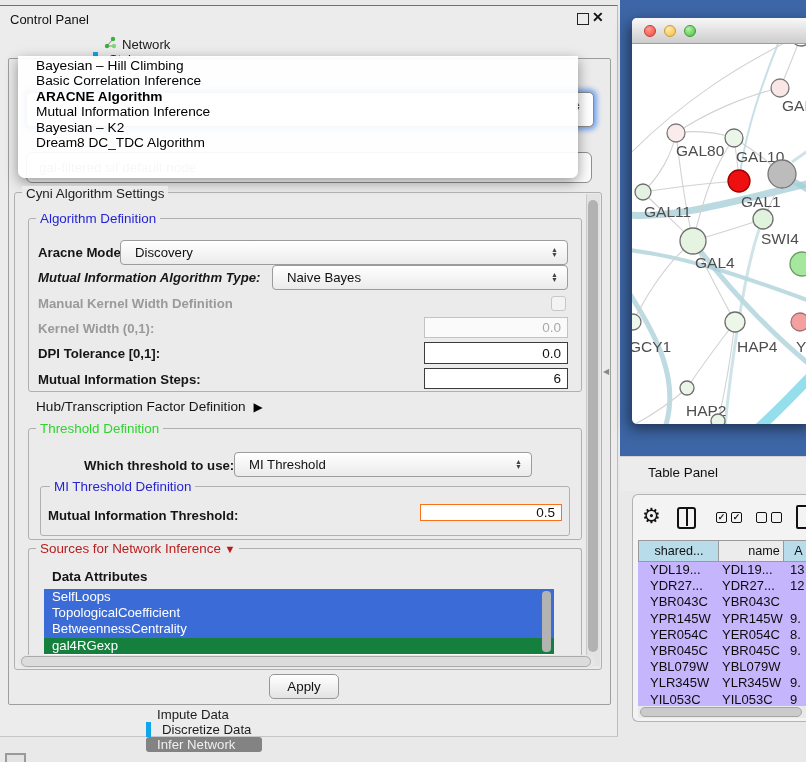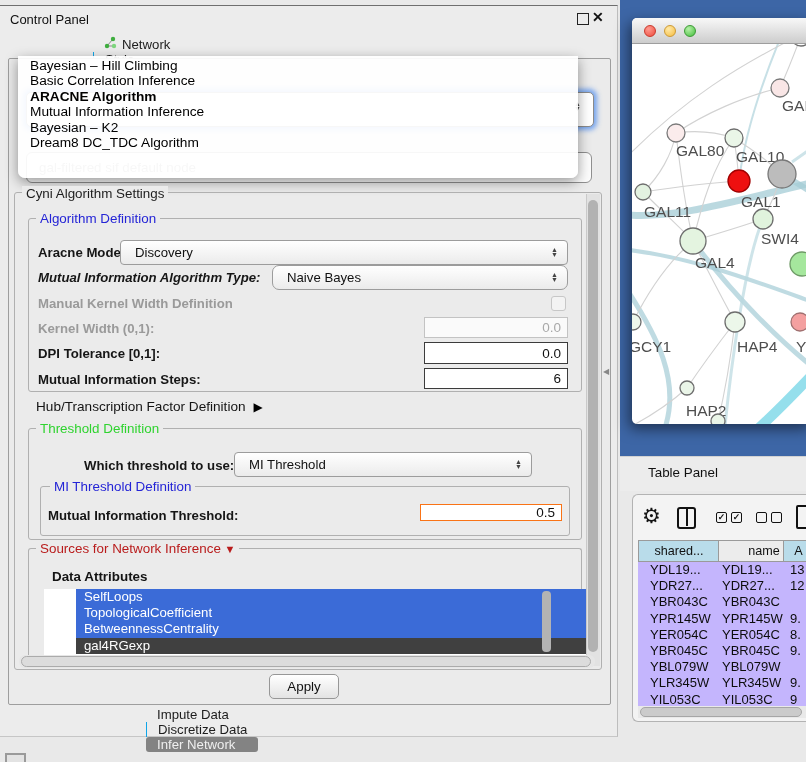--- a/index.html
+++ b/index.html
@@ -7,42 +7,42 @@
   .abs{position:absolute;}
 
   
   #control-window{left:0;top:5px;width:617px;height:730px;background:#ececec;
     border-top:1px solid #6f6f6f;border-right:1px solid #bdbdbd;border-bottom:1px solid #c6c6c6;}
   #cp-titlebar{left:0;top:6px;width:617px;height:26px;}
   #cp-title{left:10px;top:12px;font-size:13px;color:#111;}
   #cp-float{left:577px;top:13px;width:10px;height:10px;border:1.6px solid #222;background:transparent;}
   #cp-close{left:592px;top:9px;font-size:14px;font-weight:bold;color:#111;}
   .tab{display:flex;align-items:center;padding:0 11px;font-size:13.2px;color:#1c1c1c;white-space:nowrap;}
-  .tab + .tab{border-left:1px solid #0ea5e9;}
+  .tab + .tab{border-left:5px solid #0ea5e9;}
   .tab.selected{background:#838383;color:#efefef;border-radius:3px;border-left:none;margin:0;}
   .tab.after-sel{border-left:none;}
   #top-tabbar{left:93px;top:36px;}
   #bottom-tabbar{left:146px;top:707px;}
   .net-ico{margin-right:5px;}
 
   
   #main-panel{left:8px;top:58px;width:601px;height:645px;background:#ebebeb;
     border:1px solid #9e9e9e;border-radius:2px;}
 
   
   #bg-combo-top{left:26px;top:92px;width:566px;height:33px;background:#fff;border:1px solid #8a8a8a;
     border-radius:5px;box-shadow:0 0 5px 2.5px rgba(96,152,238,0.85);}
   #bg-combo-bottom{left:26px;top:152px;width:566px;height:31px;background:#fcfcfc;border:1px solid #909090;
     border-radius:6px;font-size:13.4px;color:#8e8e8e;line-height:30px;padding-left:12px;box-sizing:border-box;}
 
   
   #algo-popup{left:18px;top:56px;width:560px;height:122px;background:rgba(255,255,255,0.93);
     border-radius:0 0 7px 7px;box-shadow:0 4px 13px rgba(0,0,0,0.4);padding-top:2px;box-sizing:border-box;}
   #algo-placeholder{text-align:center;color:#b9b9b9;font-size:14.5px;height:16px;}
-  .algo-item{font-size:13.7px;color:#000;line-height:15.4px;padding-left:12px;white-space:nowrap;}
+  .algo-item{font-size:13.7px;color:#000;line-height:15.4px;padding-left:18px;white-space:nowrap;}
   .algo-item.bold{font-weight:bold;}
 
   
   .group{border:1px solid #b0b0b0;border-radius:3px;background:transparent;}
   .group-label{position:absolute;background:#ebebeb;padding:0 4px;font-size:13.4px;white-space:nowrap;}
 
   #settings-group{left:14px;top:192px;width:586px;height:476px;}
   #settings-label{left:22px;top:186px;color:#1d1d1d;}
 
   #vscroll-track{left:586px;top:194px;width:13px;height:472px;background:#e2e2e2;border-left:1px solid #c9c9c9;}
@@ -72,21 +72,21 @@
 
   #thresh-group{left:28px;top:428px;width:552px;height:110px;}
   #thresh-label{left:36px;top:421px;color:#2fd32f;}
   #mithr-group{left:40px;top:486px;width:528px;height:48px;}
   #mithr-label{left:50px;top:479px;color:#2424d6;}
 
   #sources-group{left:28px;top:548px;width:552px;height:112px;border-bottom:none;border-radius:3px 3px 0 0;}
   #sources-label{left:36px;top:541px;color:#b91c1c;}
   #sources-caret{font-size:11px;}
   #dataattr-label{left:52px;top:569px;font-size:13.4px;font-weight:bold;color:#141414;}
-  #attr-list{left:44px;top:589px;width:510px;height:66px;background:#fff;overflow:hidden;padding-left:32px;}
+  #attr-list{left:44px;top:589px;width:510px;height:66px;background:#fff;overflow:hidden;}
   .attr-item{height:16.2px;line-height:16.2px;font-size:13.2px;color:#fff;padding-left:8px;}
   #attr-vscroll{left:542px;top:591px;width:9px;height:61px;background:#b3b3b3;border-radius:4px;}
   #hscroll-track{left:19px;top:655px;width:576px;height:13px;background:#e6e6e6;border-radius:6px;}
   #hscroll-thumb{left:21px;top:656px;width:570px;height:11px;background:#dcdcdc;border:1px solid #ababab;
     border-radius:6px;box-sizing:border-box;}
 
   #apply-btn{left:269px;top:674px;width:68px;height:23px;border:1px solid #979797;border-radius:5px;
     background:linear-gradient(#ffffff,#e3e3e3);font-size:13.4px;color:#111;display:flex;
     align-items:center;justify-content:center;}
 
@@ -207,21 +207,21 @@
 <div class="abs fieldlabel" style="left:38px;top:245px;">Aracne Mode:</div>
 <div class="abs combo" style="left:120px;top:240px;width:448px;">
   <span class="val">Discovery</span>
   <span class="stepper">
       <span>▲</span>
       <span>▼</span>
     </span>
 </div>
 
 <div class="abs fieldlabel" style="left:38px;top:270px;font-style:italic;">Mutual Information Algorithm Type:</div>
-<div class="abs combo" style="left:272px;top:265px;width:296px;border-radius:7px;">
+<div class="abs combo" style="left:272px;top:265px;width:296px;">
   <span class="val">Naive Bayes</span>
   <span class="stepper">
       <span>▲</span>
       <span>▼</span>
     </span>
 </div>
 
 <div class="abs fieldlabel disabled" style="left:38px;top:296px;">Manual Kernel Width Definition</div>
 <div class="abs" id="cb-manual"></div>
 
@@ -258,21 +258,21 @@
 
 <div class="abs group" id="sources-group"></div>
 <div class="abs group-label" id="sources-label">
   <span>Sources for Network Inference</span> <span id="sources-caret">▼</span>
 </div>
 <div class="abs" id="dataattr-label">Data Attributes</div>
 <div class="abs" id="attr-list">
     <div class="attr-item" style="background: rgb(59, 107, 215);">SelfLoops</div>
     <div class="attr-item" style="background: rgb(59, 107, 215);">TopologicalCoefficient</div>
     <div class="attr-item" style="background: rgb(59, 107, 215);">BetweennessCentrality</div>
-    <div class="attr-item" style="background: #404040;">gal4RGexp</div>
+    <div class="attr-item" style="background: #15803d;">gal4RGexp</div>
   </div>
 <div class="abs" id="attr-vscroll"></div>
 <div class="abs" id="hscroll-track"></div>
 <div class="abs" id="hscroll-thumb"></div>
 
 <div class="abs" id="apply-btn">Apply</div>
 
 <div class="abs" id="bottom-tabbar">
   <div class="tab">
       <span>Impute Data</span>

